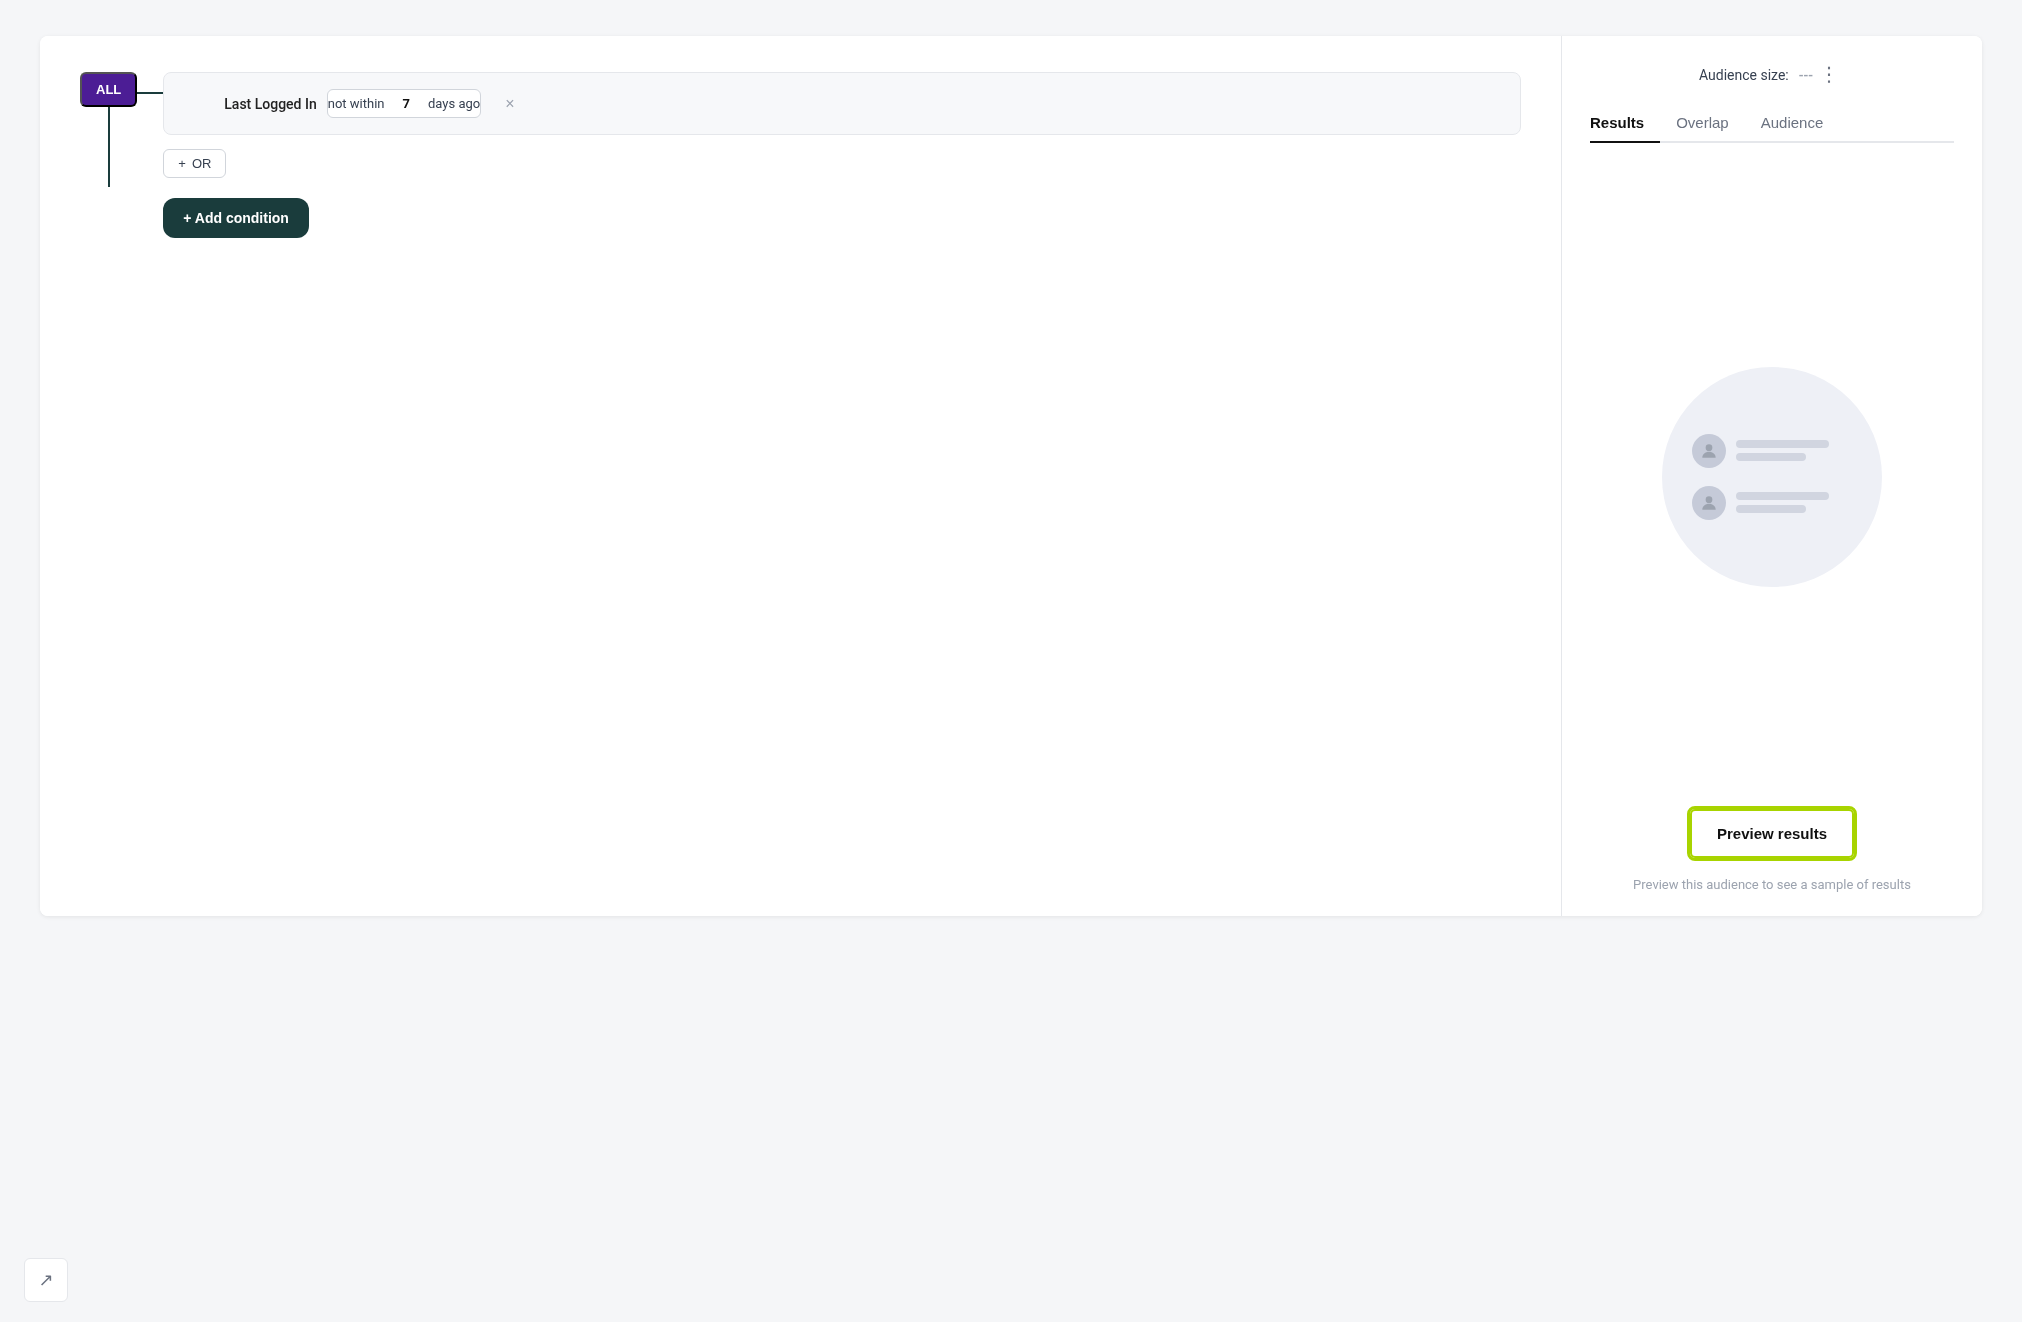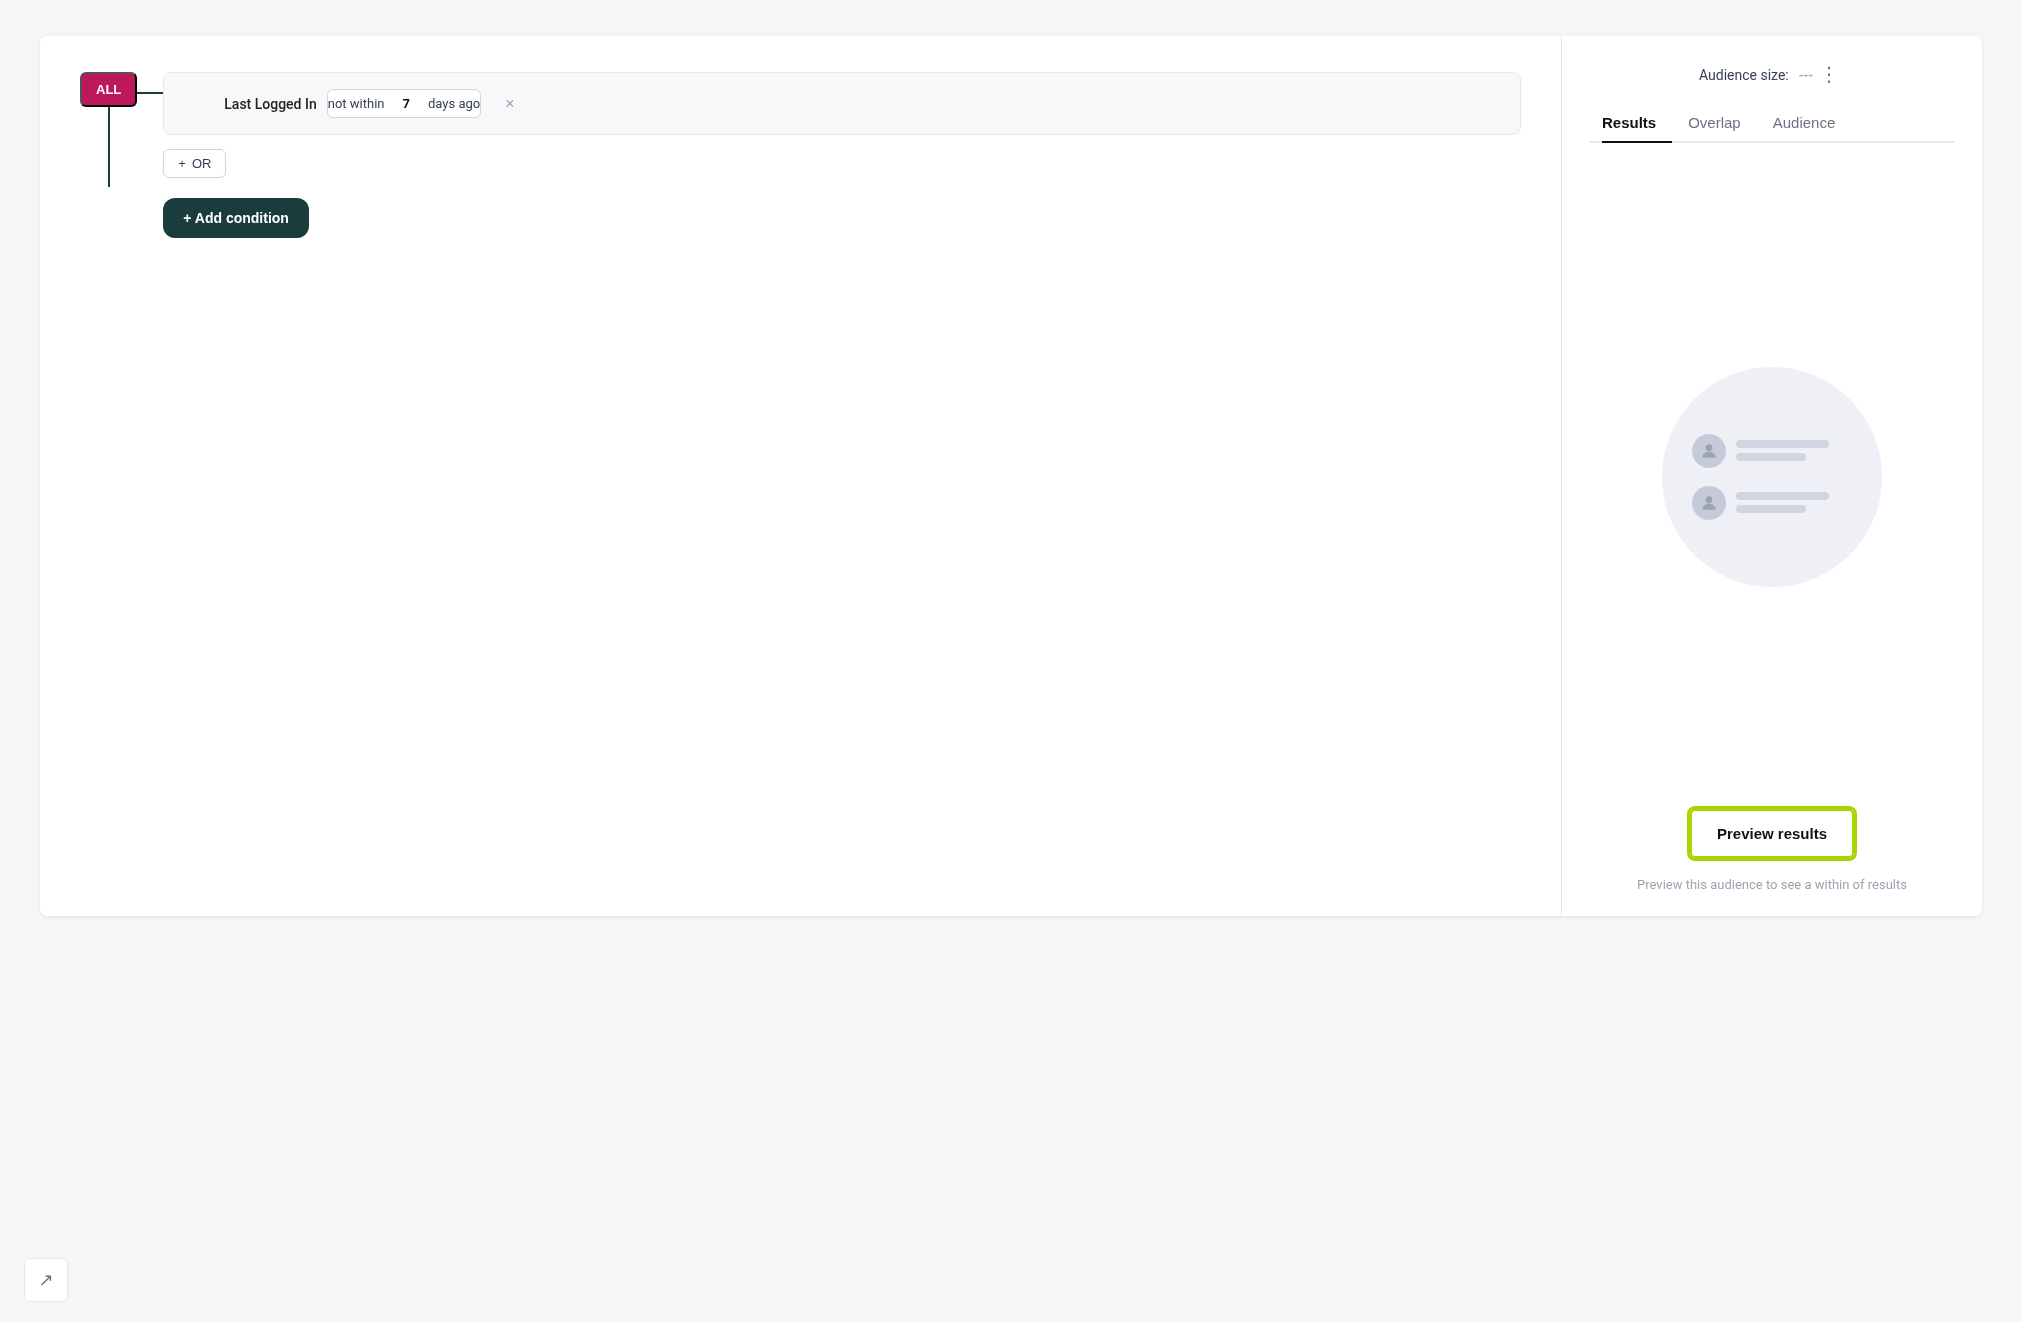--- a/index.html
+++ b/index.html
@@ -23,21 +23,21 @@
 
     
     .left-panel {
       flex: 1;
       padding: 36px 40px;
       position: relative;
       background: #fff;
     }
 
     .all-badge {
-      background: #be185d;
+      background: #4c1d95;
       color: #fff;
       font-size: 13px;
       font-weight: 600;
       padding: 8px 14px;
       border-radius: 6px;
       cursor: pointer;
       white-space: nowrap;
       z-index: 1;
     }
 
@@ -185,21 +185,21 @@
       color: #6b7280;
       padding: 8px 16px 10px;
       cursor: pointer;
       border-bottom: 2px solid transparent;
       margin-bottom: -2px;
       background: none;
       border-top: none;
       border-left: none;
       border-right: none;
     }
-    .tab:first-child { padding-left: 0; margin-left: 12px; }
+    .tab:first-child { padding-left: 0; }
 
     .tab.active {
       color: #111;
       font-weight: 600;
       border-bottom: 2px solid #111;
     }
 
     
     .preview-illustration {
       display: flex;
@@ -438,21 +438,21 @@
               <div class="user-lines">
                 <div class="user-line-long w80"></div>
                 <div class="user-line-long w60"></div>
               </div>
             </div>
           </div>
         </div>
 
         <button class="preview-results-btn">Preview results</button>
 
-        <p class="preview-hint">Preview this audience to see a within of results</p>
+        <p class="preview-hint">Preview this audience to see a sample of results</p>
       </div>
     </div>
   </div>
 
   <div class="bottom-bar">
     <button class="expand-btn">
       <span>↗</span>
     </button>
   </div>
 </div>

